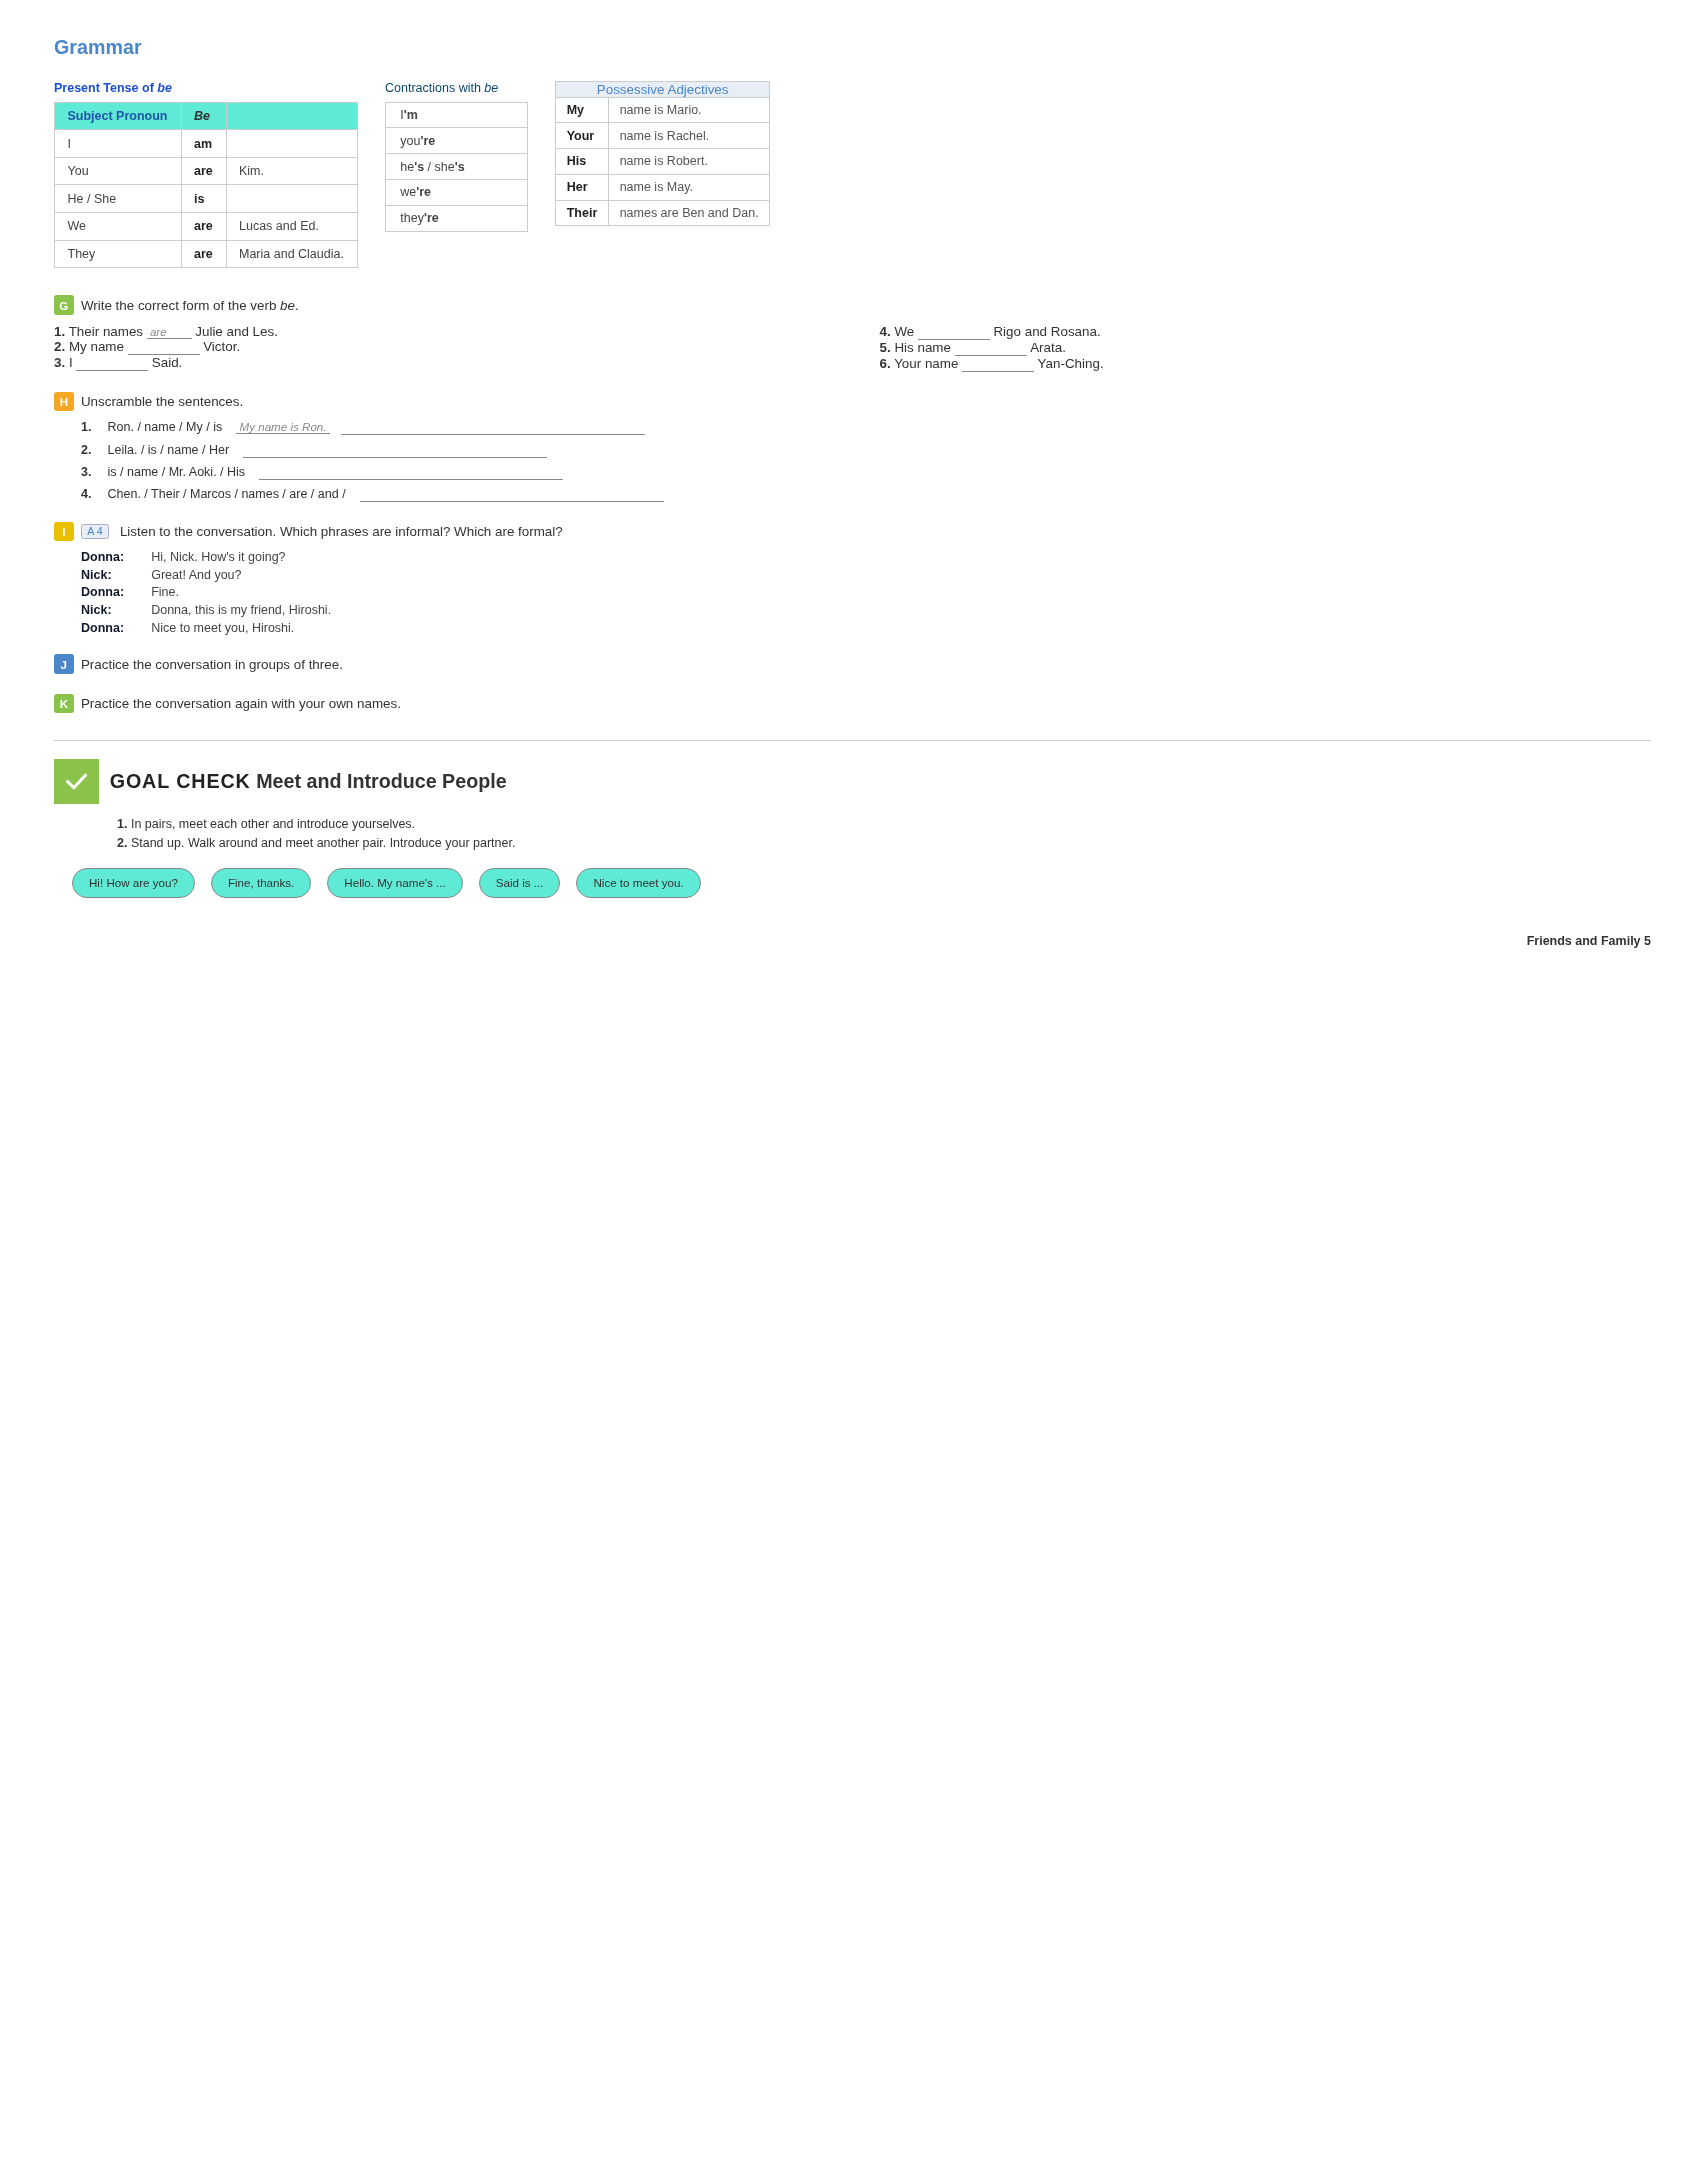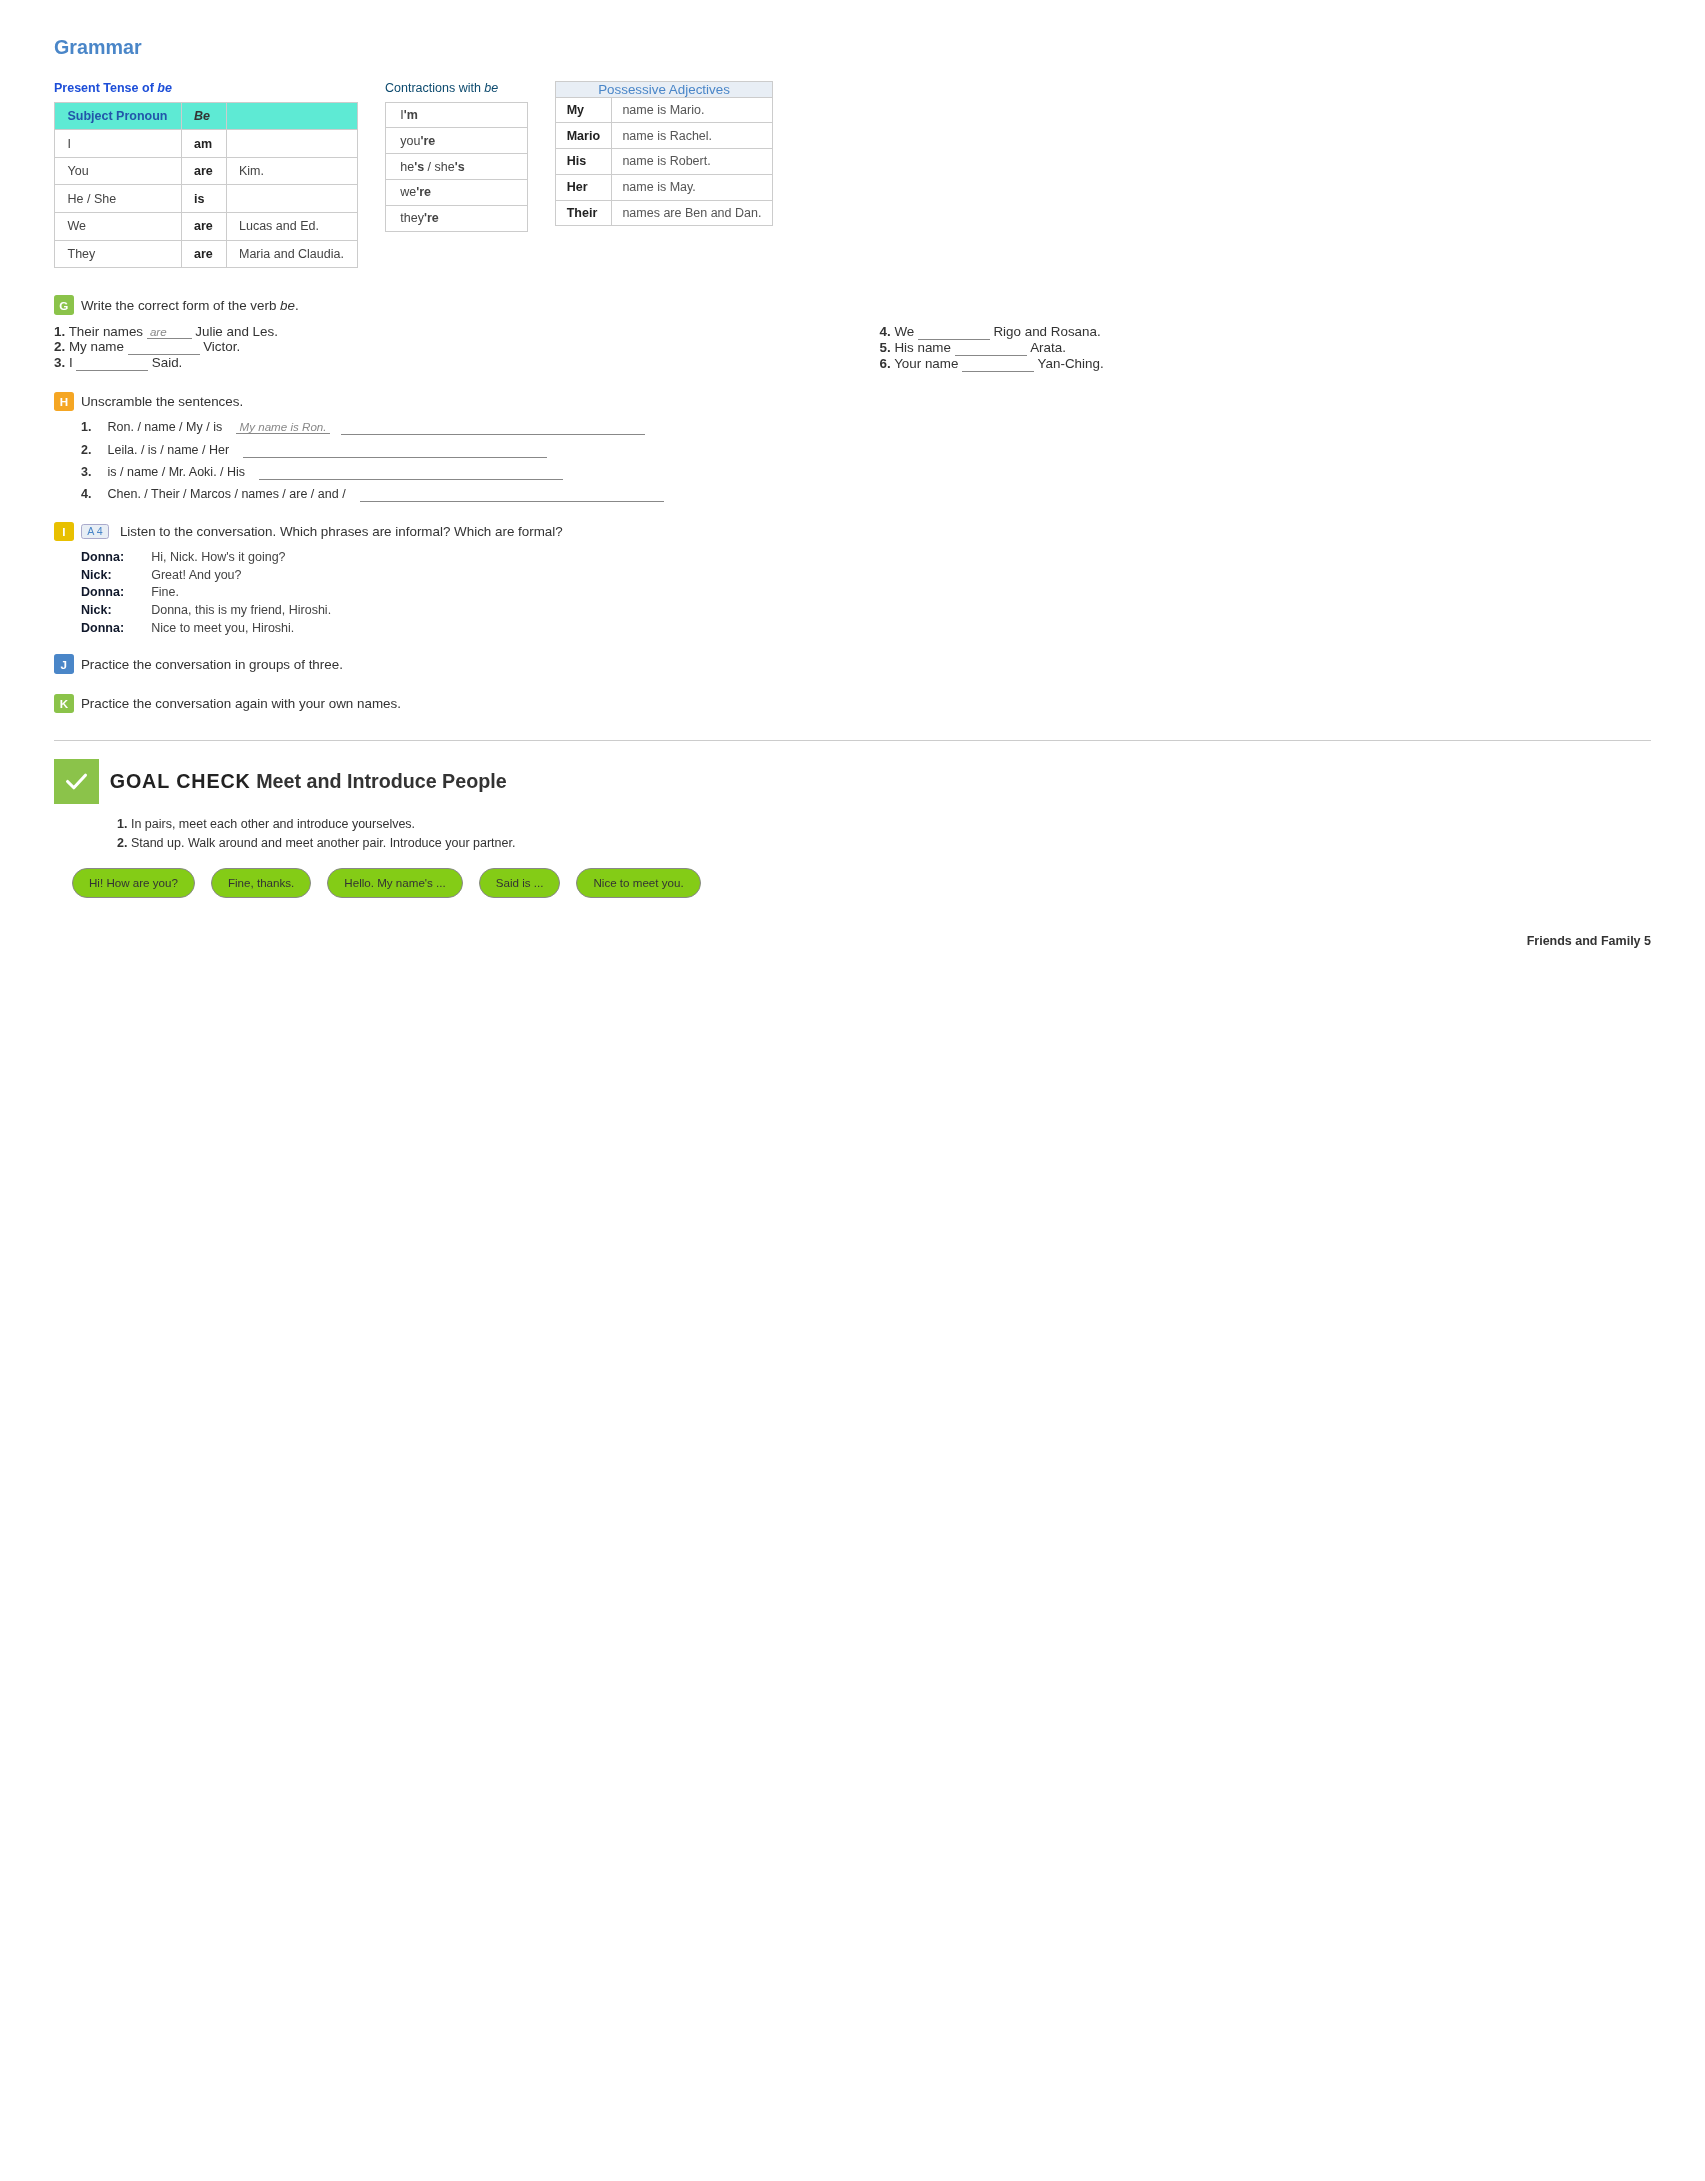--- a/index.html
+++ b/index.html
@@ -302,21 +302,21 @@
       padding-left: 18px;
     }
 
     .speech-bubble {
       border: 1.3px solid #888;
       border-radius: 18px;
       padding: 7.2px 16px;
       font-size: 11.6px;
       color: #333;
       position: relative;
-      background: #84cc16;
+      background: #5eead4;
     }
 
     
     .page-footer {
       display: flex;
       justify-content: flex-end;
       margin-top: 36px;
       font-size: 12.5px;
       color: #333;
     }
@@ -416,21 +416,21 @@
         <tr>
           <th colspan="2" style="background:#e8eef5;color:#4a86c8;font-weight:normal;border:0.9px solid #ccc;">Possessive Adjectives</th>
         </tr>
       </thead>
       <tbody id="possessive-body">
       <tr>
     <td class="pron-col">My</td>
     <td class="example-col">name is Mario.</td>
   </tr>
           <tr>
-    <td class="pron-col">Mario</td>
+    <td class="pron-col">Your</td>
     <td class="example-col">name is Rachel.</td>
   </tr>
           <tr>
     <td class="pron-col">His</td>
     <td class="example-col">name is Robert.</td>
   </tr>
           <tr>
     <td class="pron-col">Her</td>
     <td class="example-col">name is May.</td>
   </tr>

